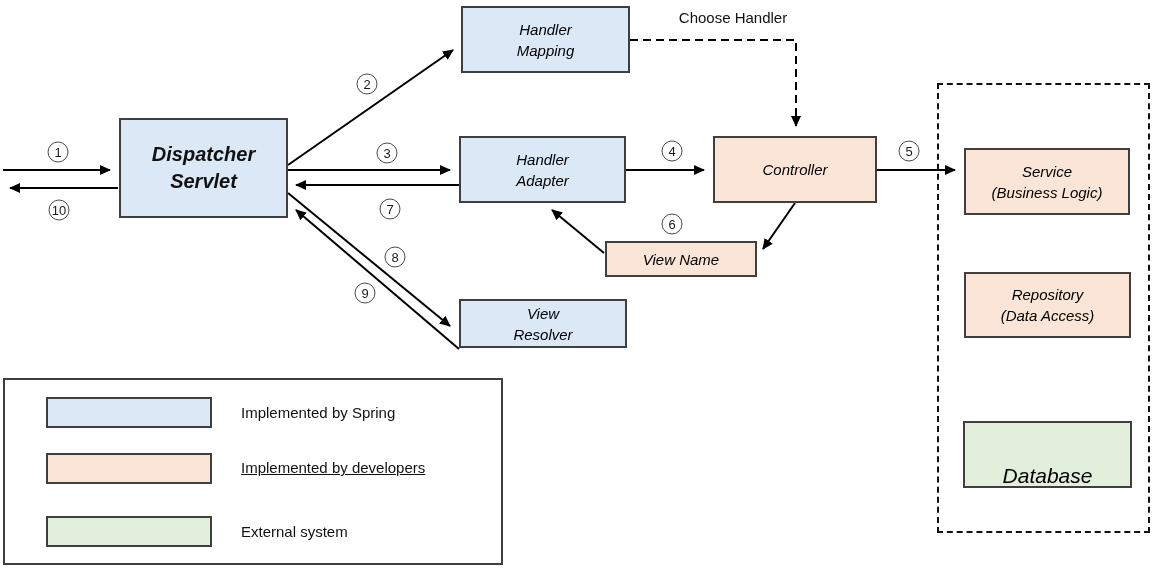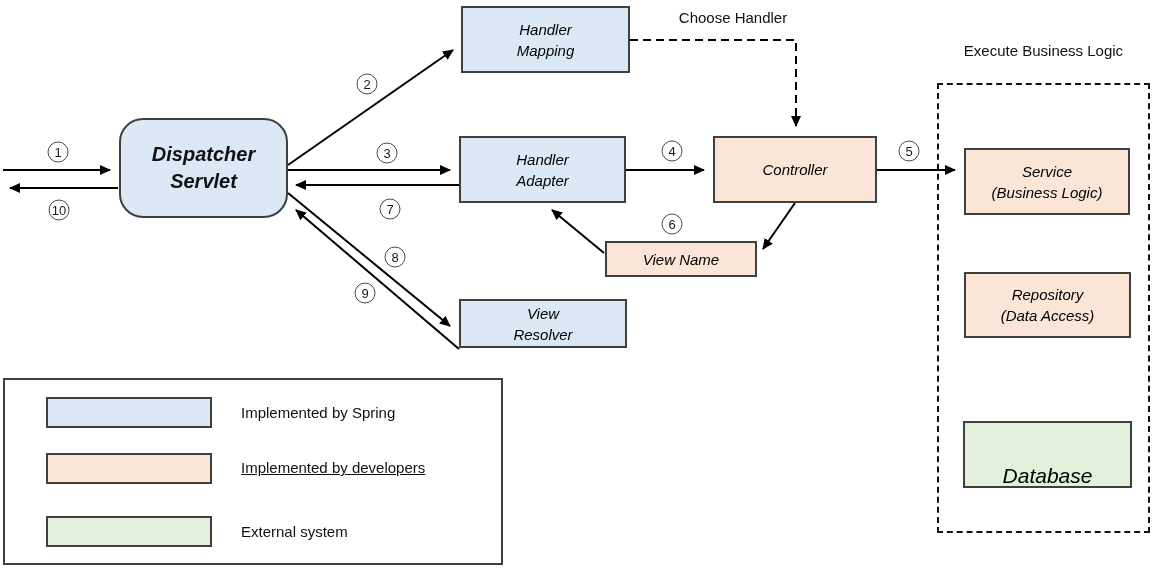--- a/index.html
+++ b/index.html
@@ -83,25 +83,24 @@
     <line x1="288" y1="193" x2="450" y2="326" stroke="#000" stroke-width="2" marker-end="url(#ah)"></line>
     <line x1="459" y1="349" x2="296" y2="210" stroke="#000" stroke-width="2" marker-end="url(#ah)"></line>
     <line x1="626" y1="170" x2="704" y2="170" stroke="#000" stroke-width="2" marker-end="url(#ah)"></line>
     <line x1="877" y1="170" x2="955" y2="170" stroke="#000" stroke-width="2" marker-end="url(#ah)"></line>
     <line x1="795" y1="203" x2="763" y2="249" stroke="#000" stroke-width="2" marker-end="url(#ah)"></line>
     <line x1="604" y1="253" x2="552" y2="210" stroke="#000" stroke-width="2" marker-end="url(#ah)"></line>
     <path d="M630,40 L796,40 L796,126" fill="none" stroke="#000" stroke-width="2" stroke-dasharray="8 5" marker-end="url(#ah)"></path>
   </svg>
 
   <div id="business-logic-group"></div>
-  <div class="annotation" style="left:937px;top:42px;width:213px;">Execute Business Logic</div>
 
   <div class="annotation" style="left:655px;top:9px;width:156px;">Choose Handler</div>
 
-  <div class="node blue title" style="left:119px;top:118px;width:169px;height:100px;border-radius:24px;">
+  <div class="node blue title" style="left:119px;top:118px;width:169px;height:100px;">
     <span>Dispatcher</span>
     <span>Servlet</span>
   </div>
 
   <div class="node blue" style="left:461px;top:6px;width:169px;height:67px;">
     <span>Handler</span>
     <span>Mapping</span>
   </div>
 
   <div class="node blue" style="left:459px;top:136px;width:167px;height:67px;">

